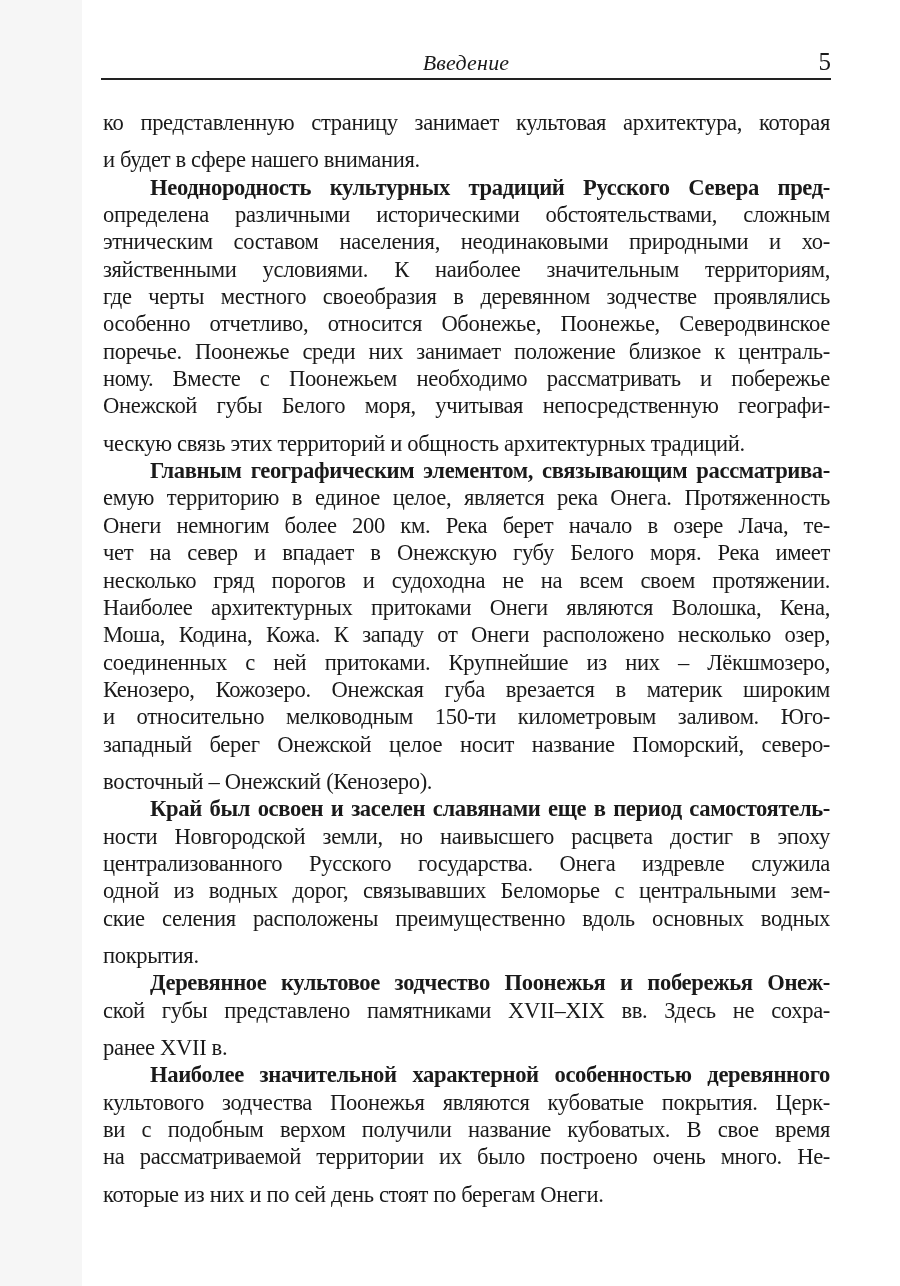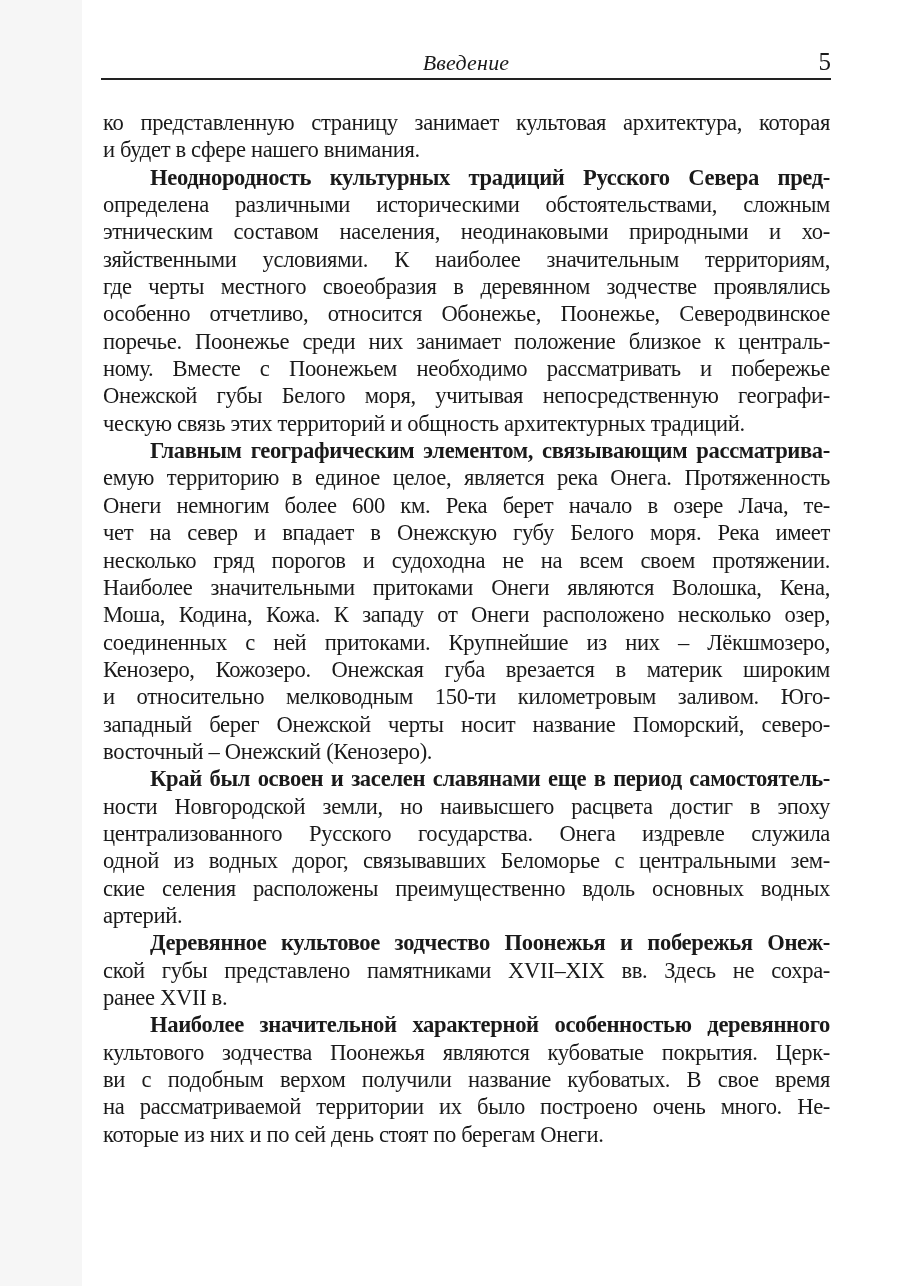--- a/index.html
+++ b/index.html
@@ -45,21 +45,21 @@
   }
   .body-text p { margin: 0; }
   .line {
     display: block;
     text-align: justify;
     text-align-last: justify;
     white-space: nowrap;
     height: 27.35px;
     overflow: visible;
   }
-  .line.last { text-align-last: left; }
+  .line.last { text-align-last: left; margin-top: 10px; }
   .line.first { padding-left: 47px; font-weight: bold; }
 </style>
 </head>
 <body>
 
 <div class="left-strip"></div>
 
 <div class="page">
   <div class="running-head">
     <div class="running-title">Введение</div>
@@ -80,38 +80,38 @@
       <span class="line">где черты местного своеобразия в деревянном зодчестве проявлялись</span>
       <span class="line">особенно отчетливо, относится Обонежье, Поонежье, Северодвинское</span>
       <span class="line">поречье. Поонежье среди них занимает положение близкое к централь-</span>
       <span class="line">ному. Вместе с Поонежьем необходимо рассматривать и побережье</span>
       <span class="line">Онежской губы Белого моря, учитывая непосредственную географи-</span>
       <span class="line last">ческую связь этих территорий и общность архитектурных традиций.</span>
     </p>
     <p>
       <span class="line first">Главным географическим элементом, связывающим рассматрива-</span>
       <span class="line">емую территорию в единое целое, является река Онега. Протяженность</span>
-      <span class="line">Онеги немногим более 600 км. Река берет начало в озере Лача, те-</span>
+      <span class="line">Онеги немногим более 200 км. Река берет начало в озере Лача, те-</span>
       <span class="line">чет на север и впадает в Онежскую губу Белого моря. Река имеет</span>
       <span class="line">несколько гряд порогов и судоходна не на всем своем протяжении.</span>
-      <span class="line">Наиболее значительными притоками Онеги являются Волошка, Кена,</span>
+      <span class="line">Наиболее архитектурных притоками Онеги являются Волошка, Кена,</span>
       <span class="line">Моша, Кодина, Кожа. К западу от Онеги расположено несколько озер,</span>
       <span class="line">соединенных с ней притоками. Крупнейшие из них – Лёкшмозеро,</span>
       <span class="line">Кенозеро, Кожозеро. Онежская губа врезается в материк широким</span>
       <span class="line">и относительно мелководным 150-ти километровым заливом. Юго-</span>
-      <span class="line">западный берег Онежской черты носит название Поморский, северо-</span>
+      <span class="line">западный берег Онежской целое носит название Поморский, северо-</span>
       <span class="line last">восточный – Онежский (Кенозеро).</span>
     </p>
     <p>
       <span class="line first">Край был освоен и заселен славянами еще в период самостоятель-</span>
       <span class="line">ности Новгородской земли, но наивысшего расцвета достиг в эпоху</span>
       <span class="line">централизованного Русского государства. Онега издревле служила</span>
       <span class="line">одной из водных дорог, связывавших Беломорье с центральными зем-</span>
       <span class="line">ские селения расположены преимущественно вдоль основных водных</span>
-      <span class="line last">артерий.</span>
+      <span class="line last">покрытия.</span>
     </p>
     <p>
       <span class="line first">Деревянное культовое зодчество Поонежья и побережья Онеж-</span>
       <span class="line">ской губы представлено памятниками XVII–XIX вв. Здесь не сохра-</span>
       <span class="line last">ранее XVII в.</span>
     </p>
     <p>
       <span class="line first">Наиболее значительной характерной особенностью деревянного</span>
       <span class="line">культового зодчества Поонежья являются кубоватые покрытия. Церк-</span>
       <span class="line">ви с подобным верхом получили название кубоватых. В свое время</span>

